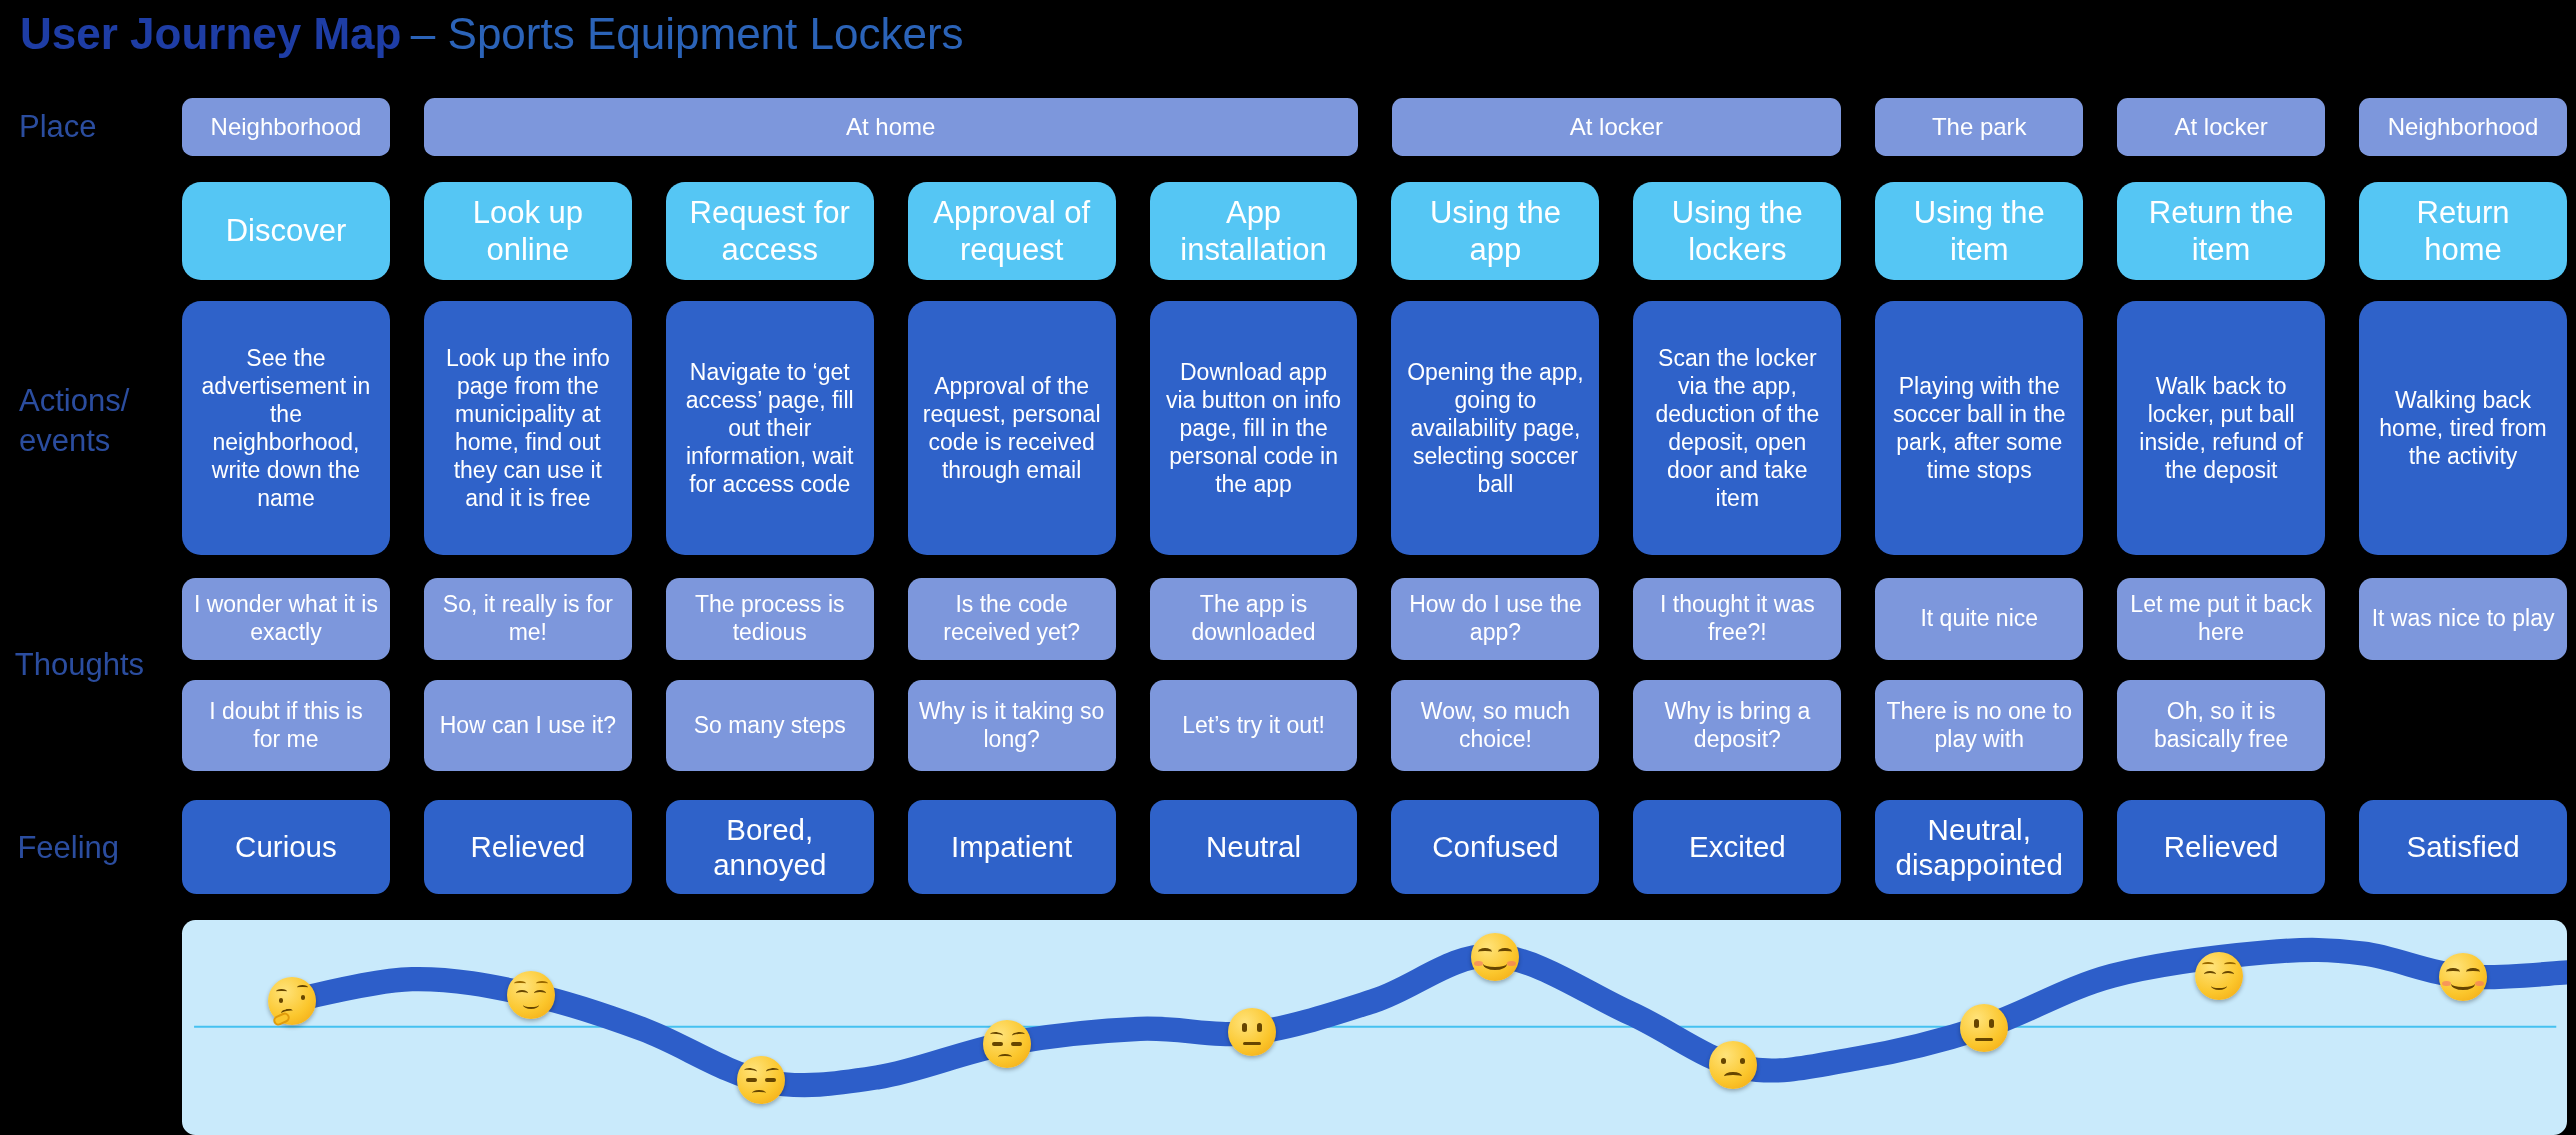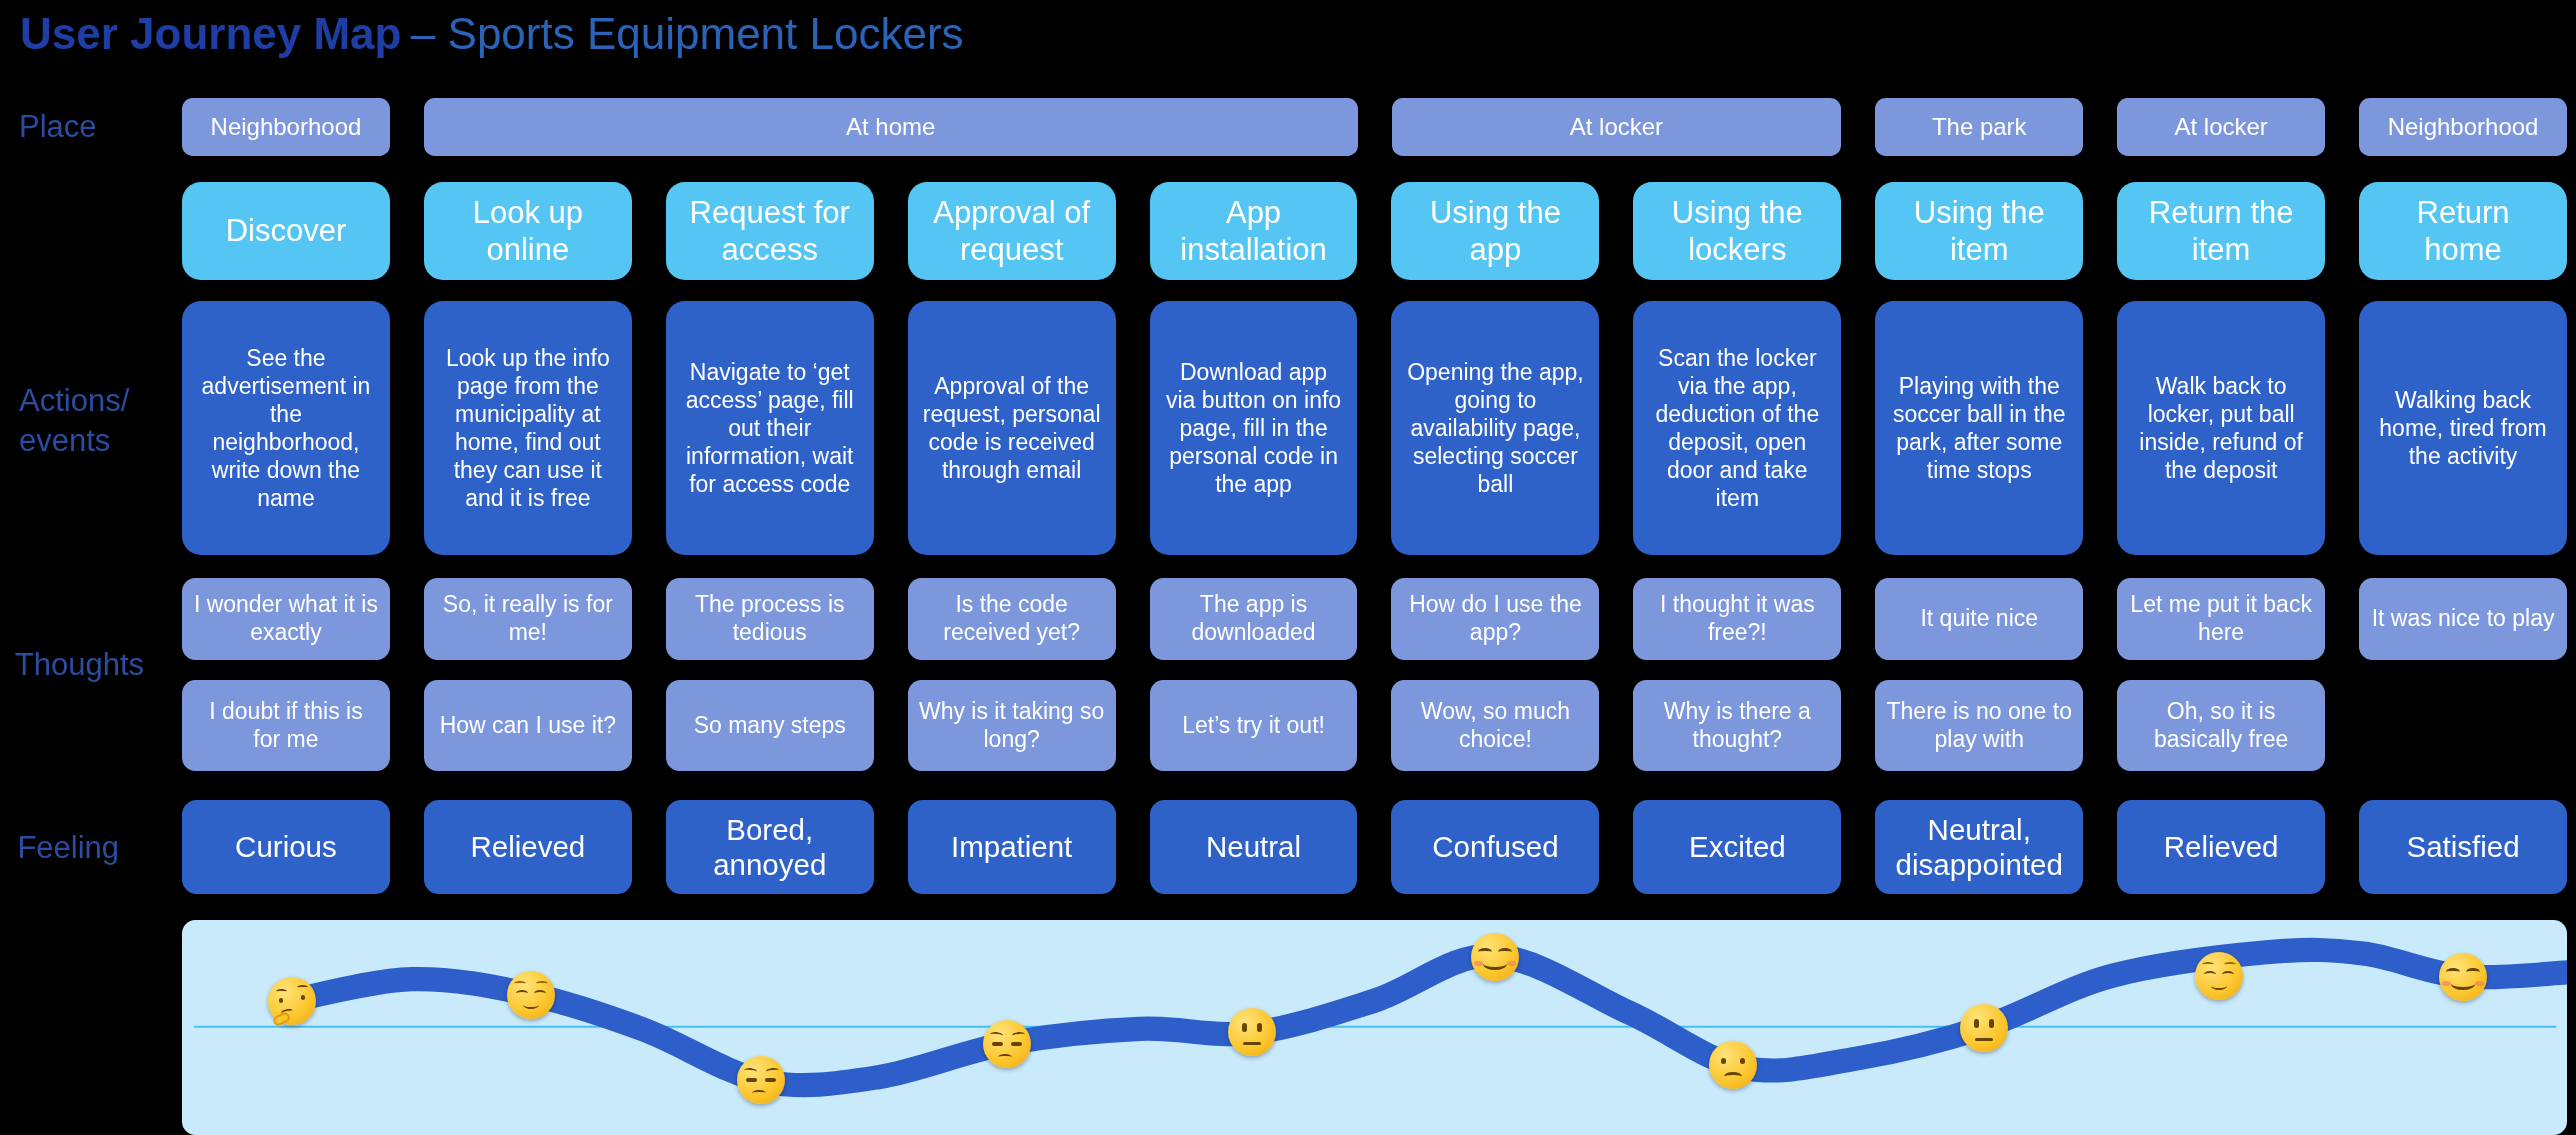--- a/index.html
+++ b/index.html
@@ -153,21 +153,21 @@
   <div class="cell">It was nice to play</div>
 </div>
 
 <div class="row thoughts-row t2">
   <div class="cell">I doubt if this is for me</div>
   <div class="cell">How can I use it?</div>
   <div class="cell">So many steps</div>
   <div class="cell">Why is it taking so long?</div>
   <div class="cell">Let’s try it out!</div>
   <div class="cell">Wow, so much choice!</div>
-  <div class="cell">Why is there a thought?</div>
+  <div class="cell">Why is bring a deposit?</div>
   <div class="cell">There is no one to play with</div>
   <div class="cell">Oh, so it is basically free</div>
 </div>
 
 <div class="row feeling-row">
   <div class="cell feeling">Curious</div>
   <div class="cell feeling">Relieved</div>
   <div class="cell feeling">Bored,
 annoyed</div>
   <div class="cell feeling">Impatient</div>

